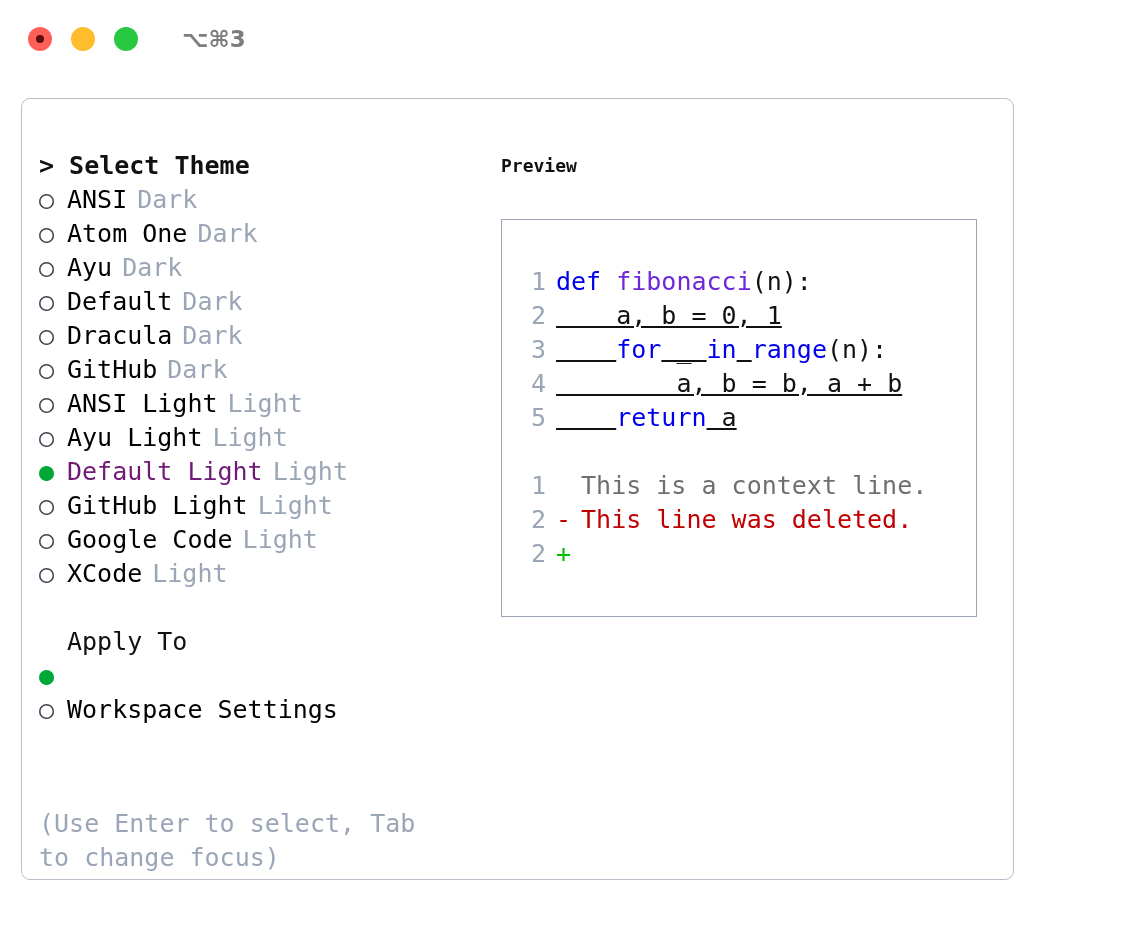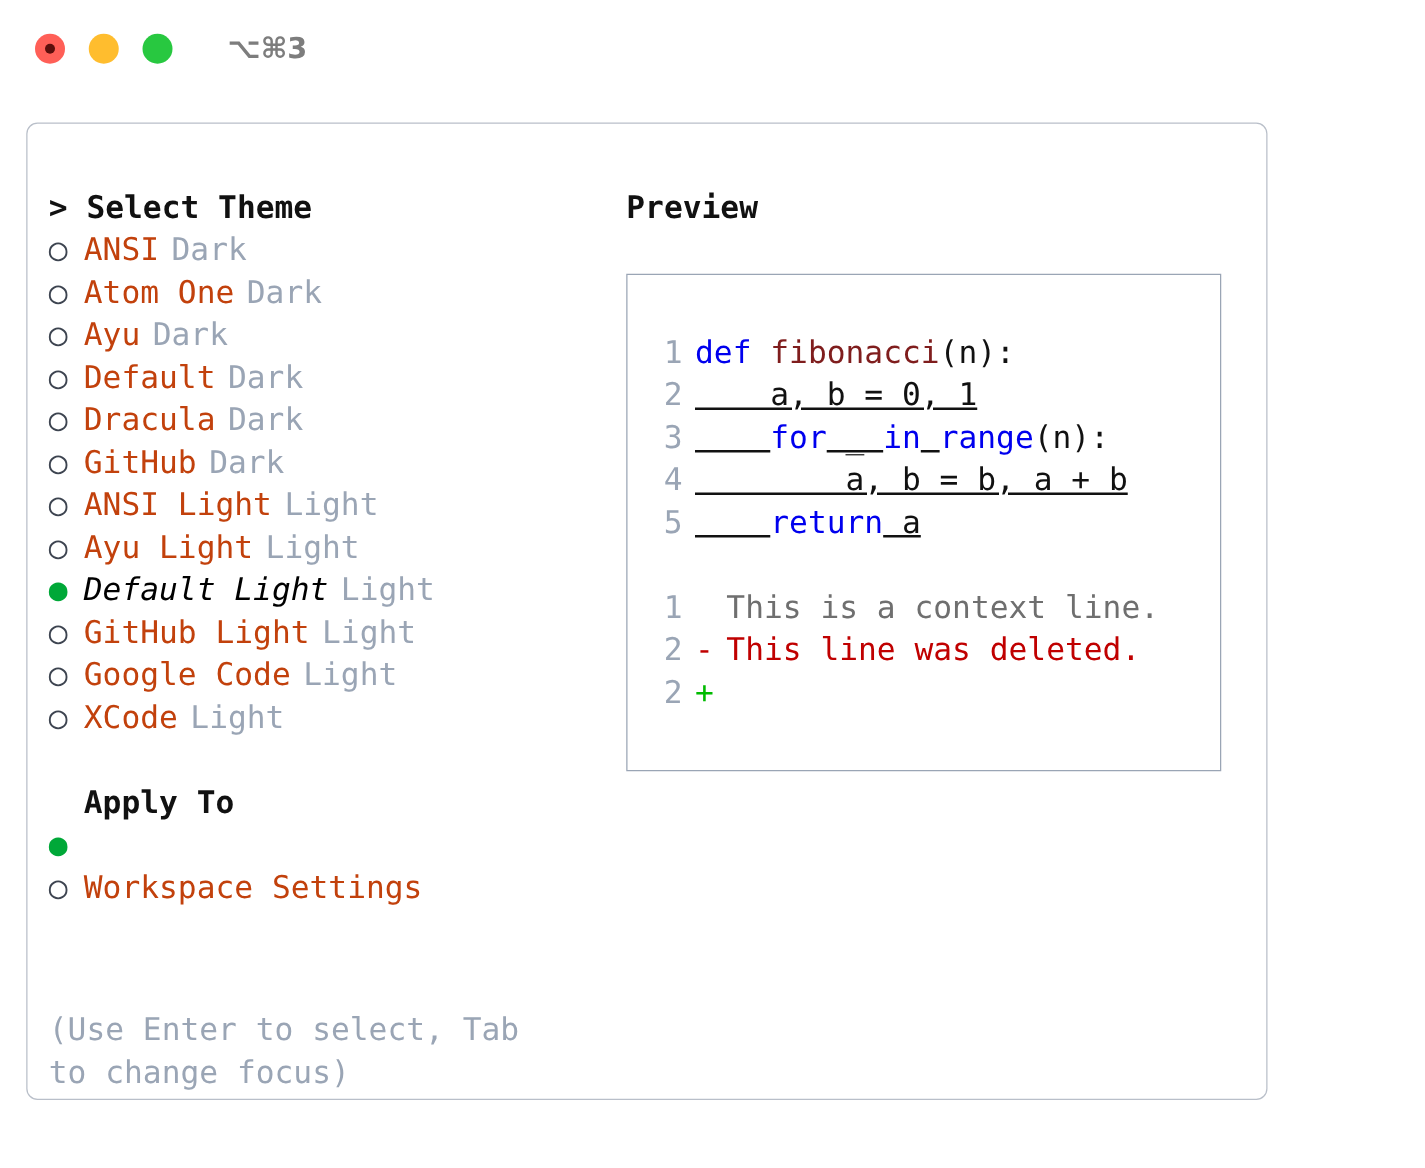--- a/index.html
+++ b/index.html
@@ -98,39 +98,39 @@
     width: 440px;
   }
 
   .section-head {
     font-size: 25px;
     font-weight: bold;
     color: #111111;
     line-height: 34px;
     white-space: pre;
   }
-  .section-head.indent { padding-left: 28px; font-weight: bold; }
+  .section-head.indent { padding-left: 28px; font-weight: normal; }
 
   .opt-row {
     display: flex;
     align-items: baseline;
     line-height: 34px;
     font-size: 25px;
     white-space: pre;
   }
   .marker {
     display: inline-block;
     width: 28px;
     flex: none;
     color: #3d4450;
     font-size: 25px;
   }
   .marker.sel { color: #00a838; }
-  .opt-label { color: #c2410c; }
-  .opt-label.sel { color: #000000; font-style: italic; }
+  .opt-label { color: #000000; }
+  .opt-label.sel { color: #701a75; }
   .opt-cat {
     color: #9aa5b5;
     margin-left: 10px;
   }
 
   .spacer-sm { height: 34px; }
 
   .hint {
     position: absolute;
     left: 17px;
@@ -144,21 +144,21 @@
   }
 
   
   .right-col {
     position: absolute;
     left: 479px;
     top: 50px;
     width: 490px;
   }
   .preview-title {
-    font-size: 25px;
+    font-size: 18px;
     font-weight: bold;
     color: #111111;
     line-height: 34px;
   }
   .preview-box {
     margin-top: 36px;
     width: 476px;
     height: 398px;
     border: 1.5px solid #9aa5b5;
     box-sizing: border-box;
@@ -181,21 +181,21 @@
   .lineno {
     display: inline-block;
     width: 28px;
     text-align: right;
     color: #9aa5b5;
     flex: none;
     margin-right: 10px;
   }
   .code-text { color: #111111; }
   .tok-kw   { color: #0000ee; }
-  .tok-fn   { color: #7f1d1d; }
+  .tok-fn   { color: #6d28d9; }
   .tok-pun  { color: #111111; }
   .tok-id   { color: #111111; text-decoration: underline; }
 
   .diff-gap { height: 34px; }
   .diff-ctx { color: #6f6f6f; }
   .diff-del { color: #c00000; }
   .diff-add { color: #00bb00; }
 </style>
 </head>
 <body>

